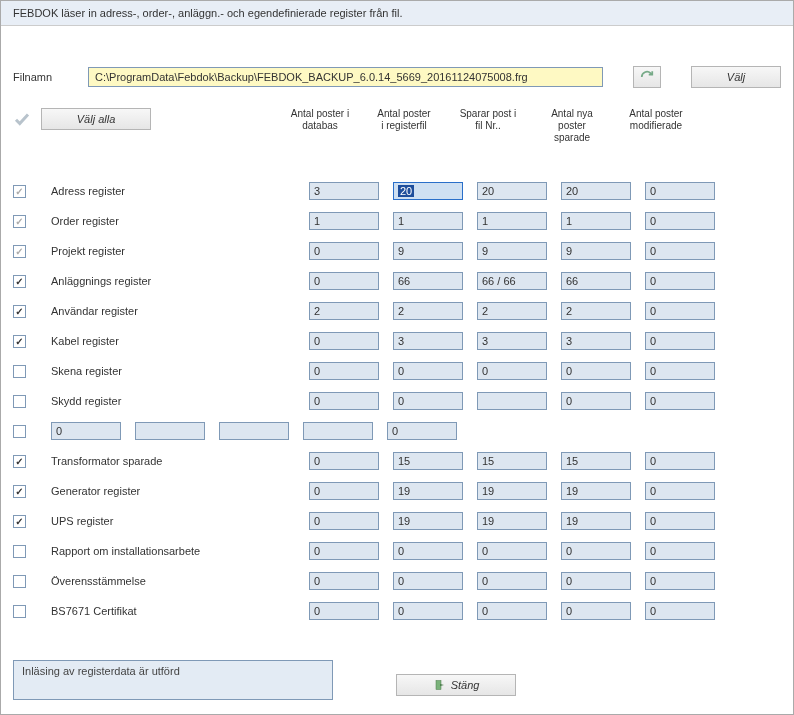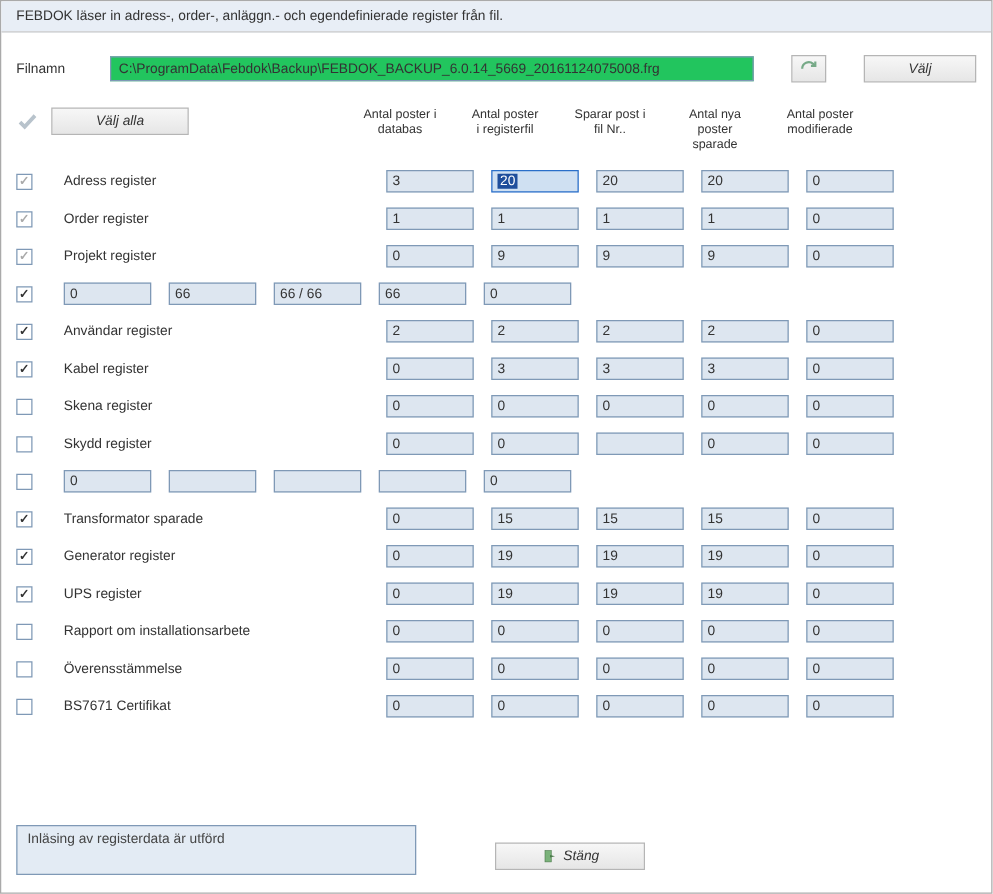--- a/index.html
+++ b/index.html
@@ -19,30 +19,31 @@
     padding: 6px 12px;
     border-bottom: 1px solid #ccc;
     font-size: 11px;
     color: #333;
   }
   .file-row {
     display: flex;
     align-items: center;
     padding: 18px 12px 10px 12px;
     gap: 30px;
+    margin-top: 22px;
   }
   .file-label {
     font-size: 11px;
     color: #333;
     width: 45px;
   }
   .file-input {
     flex: 1;
     border: 1px solid #7f99b6;
-    background: #22c55e;
+    background: #fef9c3;
     padding: 3px 6px;
     font-size: 11px;
     color: #333;
   }
   .btn {
     border: 1px solid #b5b5b5;
     background: linear-gradient(#f7f7f7,#e6e6e6);
     font-size: 11px;
     color: #333;
     height: 22px;
@@ -71,21 +72,21 @@
   }
   .btn-select-all {
     width: 110px;
   }
   .table-area {
     padding: 0 12px;
   }
   .col-headers {
     display: flex;
     margin-left: 295px;
-    margin-bottom: 2px;
+    margin-bottom: 26px;
   }
   .col-header {
     width: 78px;
     text-align: center;
     font-size: 10px;
     color: #333;
     line-height: 1.2;
     margin-right: 6px;
   }
   .col-header:first-child { margin-left: 0; }
@@ -267,20 +268,21 @@
         <span>9</span>
       </div>
       <div class="val-cell">
         <span>0</span>
       </div>
     </div>
     <div class="data-row">
       <div class="cb-cell">
         <span class="cb checked"></span>
       </div>
+      <div class="row-label">Anläggnings register</div>
       <div class="val-cell">
         <span>0</span>
       </div>
       <div class="val-cell">
         <span>66</span>
       </div>
       <div class="val-cell">
         <span>66 / 66</span>
       </div>
       <div class="val-cell">

